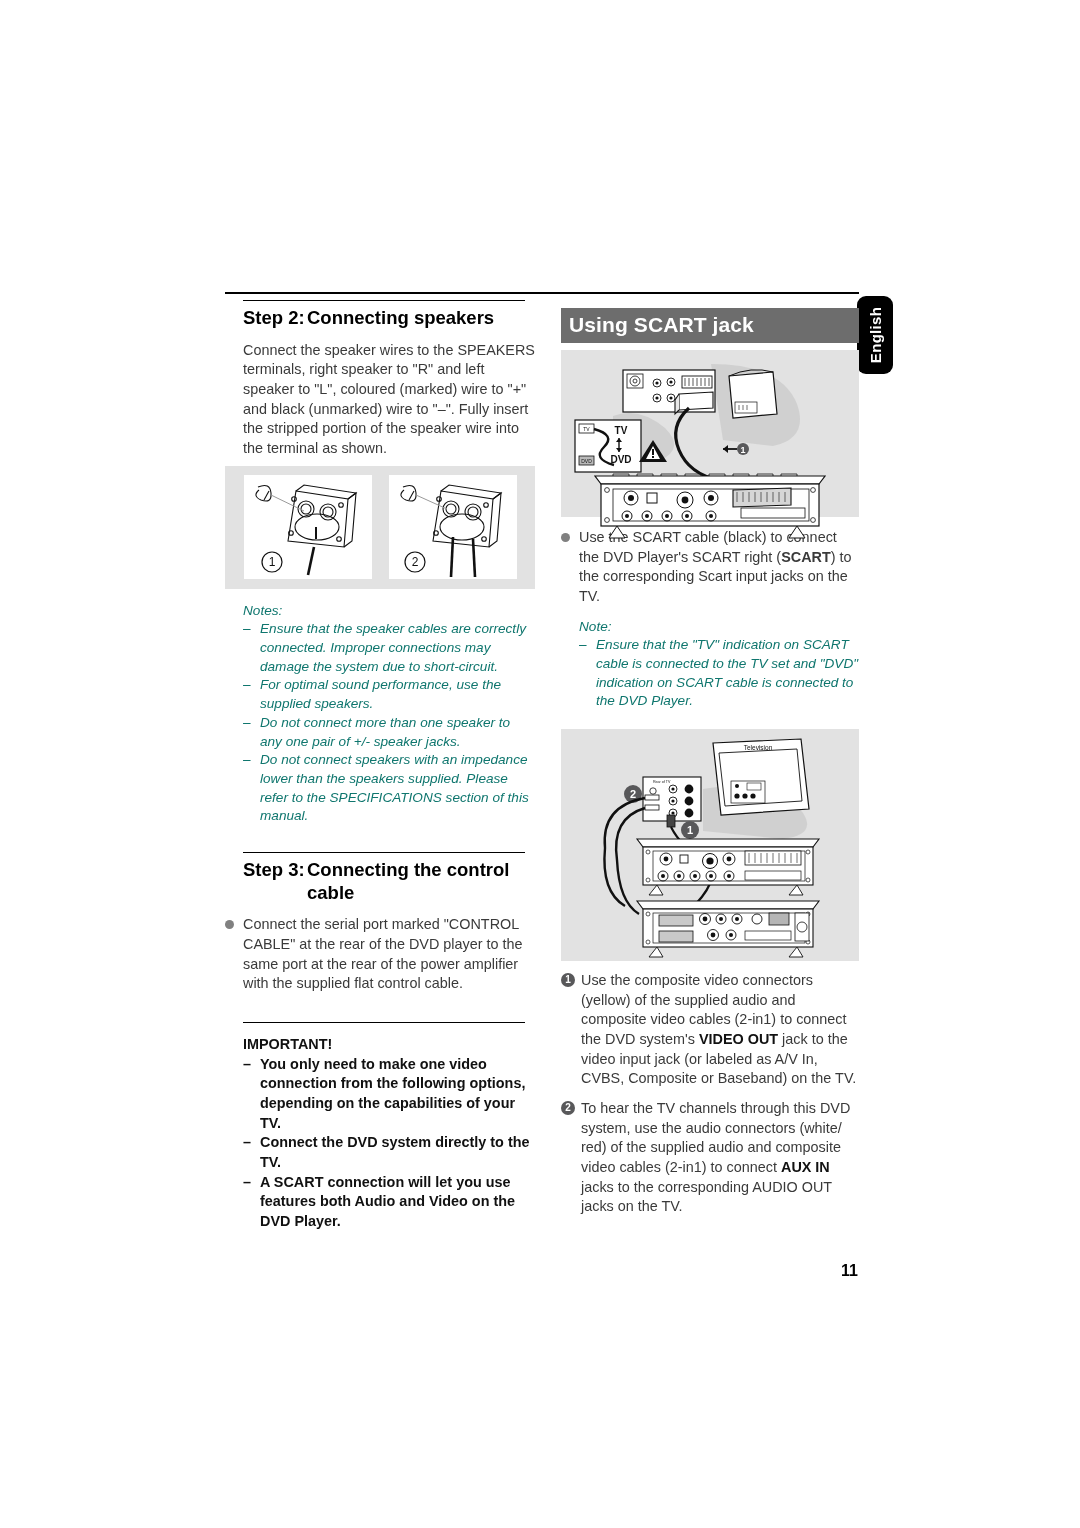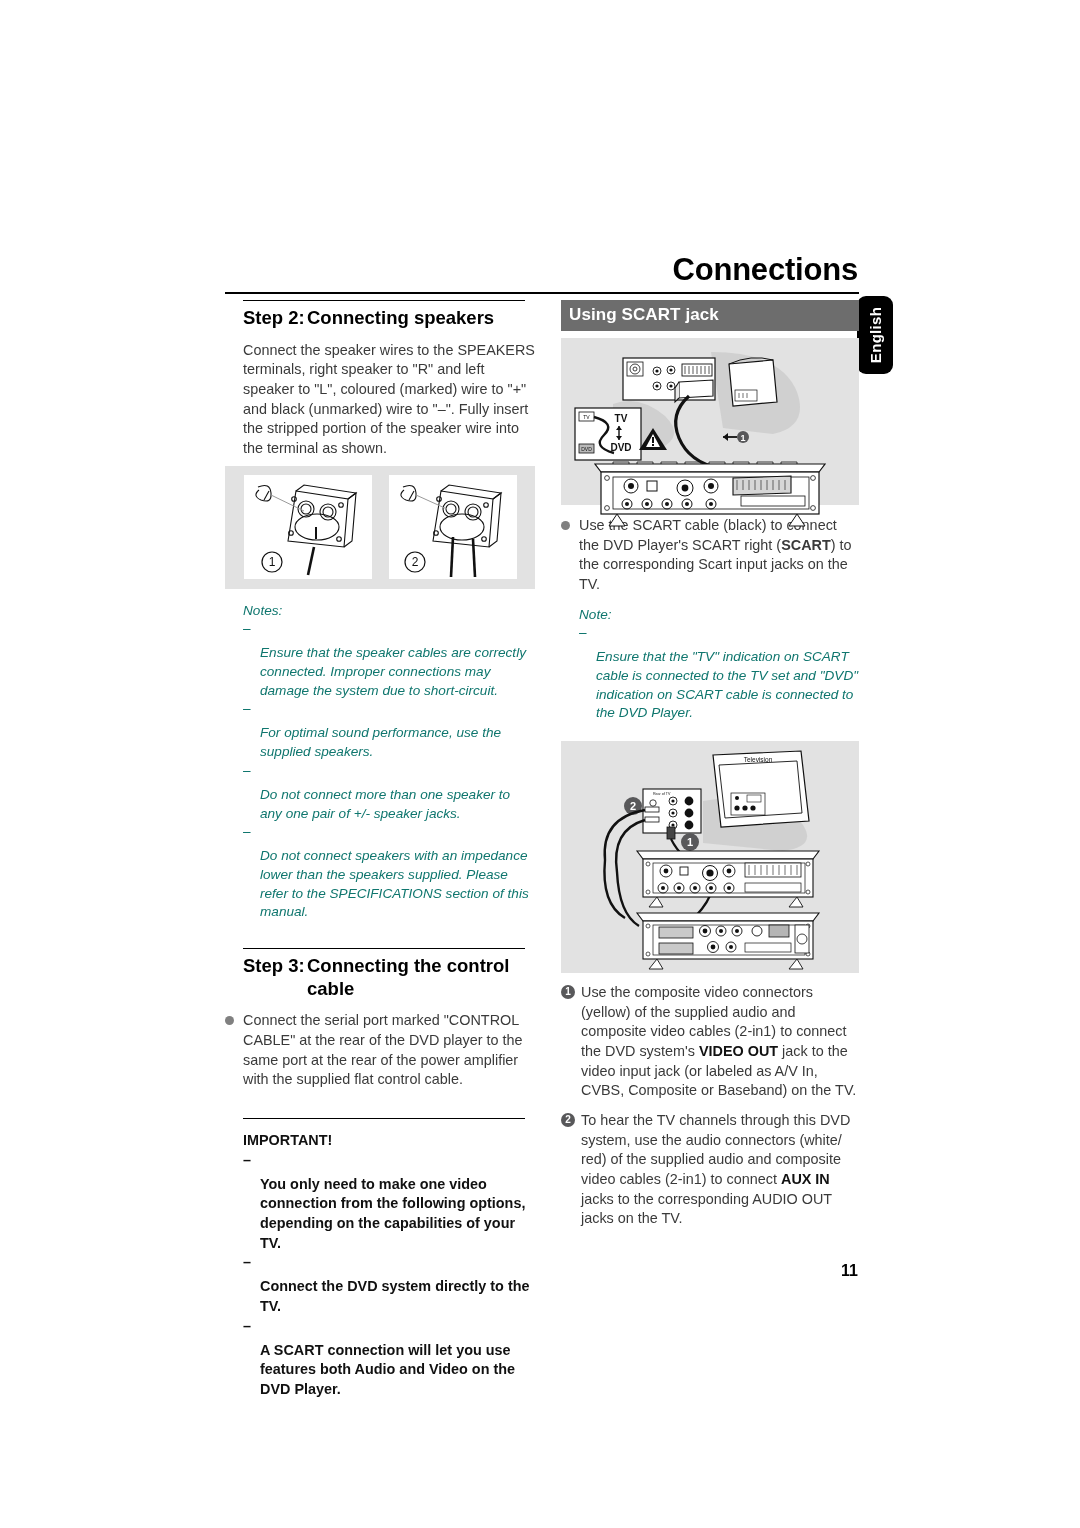--- a/index.html
+++ b/index.html
@@ -47,46 +47,45 @@
   .numitem{display:flex;margin-top:10px;}
   .numitem .nm{flex:0 0 20px;padding-top:2px;}
   .numitem .nm i{display:block;width:14px;height:14px;border-radius:50%;background:#58585a;
                  color:#fff;font-size:10px;line-height:14px;text-align:center;
                  font-weight:bold;font-style:normal;}
   .numitem .nt{flex:1;font-size:14.4px;line-height:1.365;color:#3a3a3a;}
   .numitem .nt b{color:#111;}
 
   .dash{display:flex;}
   .dash .d{flex:0 0 17px;}
-  .dash .dt{flex:1;margin-top:24px;}
-
-  
-  .secbar{background:#6d6d6d;color:#fff;font-size:17px;padding:5px 0 6px 8px;
-          letter-spacing:0.1px;}
+  .dash .dt{flex:1;}
+
+  
+  .secbar{background:#6d6d6d;color:#fff;font-size:21px;padding:5px 0 6px 8px;
+          letter-spacing:0.1px;margin-top:8px;}
   .secbar b{font-weight:bold;}
   .secbar span{font-weight:600;}
 
   
   .figbox{background:#e2e2e2;margin-top:7px;position:relative;}
 
   
   .spk{height:123px;display:flex;align-items:center;justify-content:space-around;padding:0 10px;}
   .spk .cell{background:#fff;width:128px;height:104px;position:relative;}
 
   
   .pageno{position:absolute;right:222px;top:1262px;font-size:16px;font-weight:bold;color:#000;}
 
   svg{display:block;}
 </style>
 </head>
 <body>
 
 <div class="page">
 
-  <div class="hdr-title">Connections</div>
   <div class="hdr-rule"></div>
 
   <div class="lang-tab">
     <span>English</span>
   </div>
 
   <div class="col-l">
 
     <div>
       <div class="step-rule"></div>

